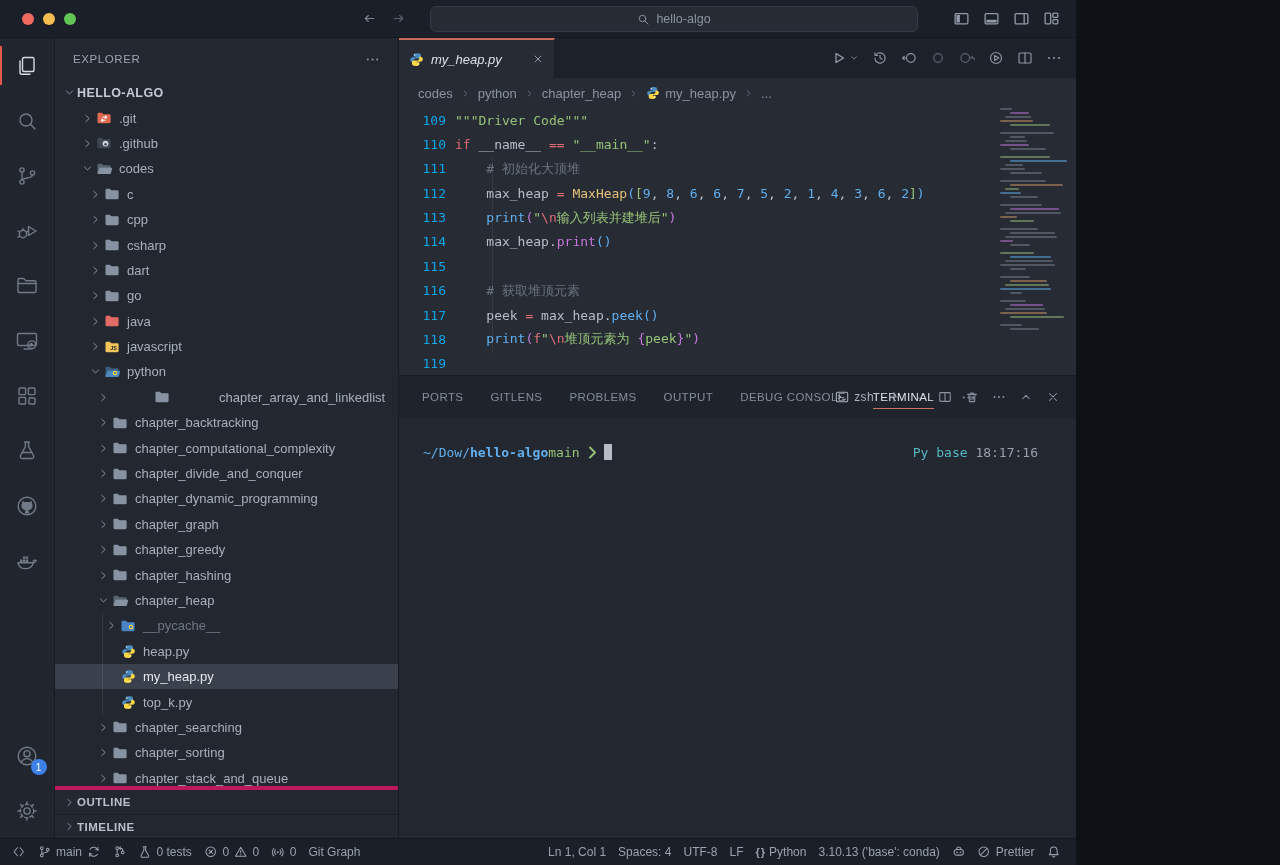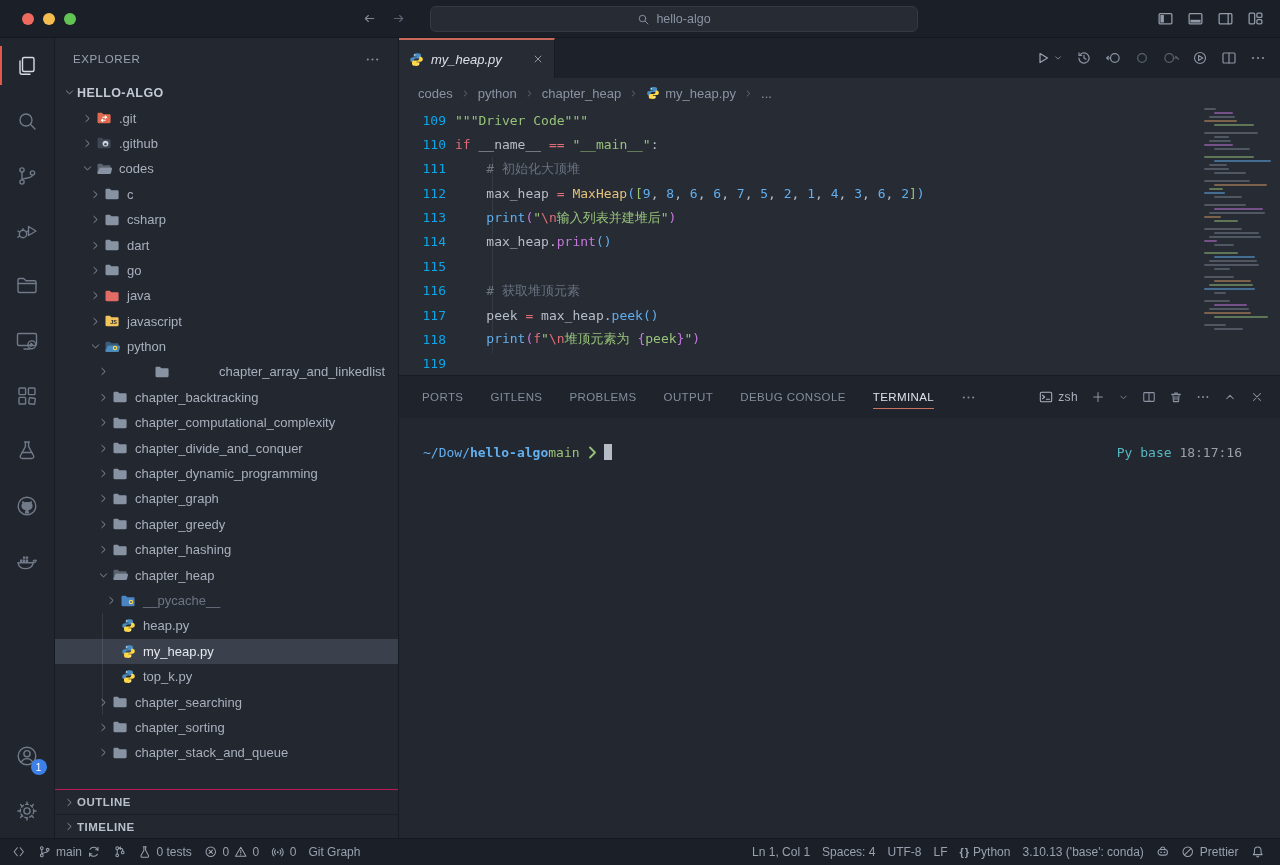--- a/index.html
+++ b/index.html
@@ -1,18 +1,18 @@
 <!DOCTYPE html>
 <html><head>
 <meta charset="utf-8">
 <style>
   * { margin:0; padding:0; box-sizing:border-box; }
   html,body { background:#0e1116; }
   body { font-family:"Liberation Sans", sans-serif; }
-  .window { position:relative; width:1280px; height:865px; background:#23272f; overflow:hidden; }
+  .window { position:relative; width:1076px; height:865px; background:#23272f; overflow:hidden; }
 
   
   .titlebar { position:relative; height:38px; background:#1b1f27; display:flex; align-items:center; border-bottom:1px solid #15181e; }
   .traffic { display:flex; gap:9px; margin-left:22px; }
   .tl { width:12px; height:12px; border-radius:50%; }
   .tl.red{ background:#ee6a5e; } .tl.yellow{ background:#f5bd4f; } .tl.green{ background:#61c454; }
   .nav-arrows { position:absolute; left:362px; display:flex; gap:14px; color:#7d8694; font-size:15px; }
   .nav-arrows .dim { color:#596270; }
   .cmd-center { position:absolute; left:430px; top:6px; width:488px; height:26px; background:#262b34; border:1px solid #343a45; border-radius:6px; display:flex; align-items:center; justify-content:center; gap:6px; color:#8b93a2; font-size:12.5px; }
   .tb-icons { position:absolute; right:16px; display:flex; gap:13px; color:#939ba9; }
@@ -34,21 +34,21 @@
   .explorer-header { height:42px; display:flex; align-items:center; padding:0 18px; color:#9ba3b2; font-size:11.5px; letter-spacing:.6px; }
   .explorer-header .more { margin-left:auto; color:#8b93a2; }
   .tree { flex:1; overflow:hidden; position:relative; font-size:13px; color:#a8b0bd; }
   .trow { height:25.4px; display:flex; align-items:center; white-space:nowrap; }
   .trow .chev { width:16px; display:flex; justify-content:center; color:#8b93a2; flex:0 0 16px; }
   .trow .ficon { width:18px; display:flex; justify-content:center; margin-right:6px; flex:0 0 18px; }
   .trow.root { font-weight:bold; font-size:12.5px; color:#c3cad6; letter-spacing:.4px; }
   .trow.selected { background:#3a404c; color:#e4e8ee; }
   .trow.dim { color:#6d7684; }
   .guide { position:absolute; width:1px; background:rgba(255,255,255,.09); }
-  .side-sections { border-top:1px solid #be185d; }
+  .side-sections { border-top:4px solid #be185d; }
   .sec-row { height:24px; display:flex; align-items:center; padding-left:6px; color:#b9c0cc; font-size:11.5px; font-weight:bold; letter-spacing:.5px; border-top:1px solid #1a1e25; }
   .sec-row:first-child { border-top:none; }
   .sec-row .chev { width:16px; display:flex; justify-content:center; color:#8b93a2; }
 
   
   .editor-col { flex:1; display:flex; flex-direction:column; background:#262b34; }
   .tabstrip { height:40px; background:#1d212a; display:flex; align-items:stretch; position:relative; }
   .tab { width:156px; background:#262b34; border-top:2px solid #c96a5c; border-right:1px solid #181b21; display:flex; align-items:center; padding:0 10px; gap:7px; }
   .tab-label { font-style:italic; font-size:13px; color:#dbe0e8; flex:1; }
   .tab-close { color:#9aa2b1; display:flex; }
@@ -308,20 +308,33 @@
               <svg width="13" height="13" viewBox="0 0 16 16" fill="none" stroke="currentColor" stroke-width="1.2" stroke-linecap="round" stroke-linejoin="round">
                 <path d="M6 4.2 10 8l-4 3.8"></path>
               </svg>
             </span>
             <span class="ficon">
               <svg width="16" height="16" viewBox="0 0 16 16">
                 <path fill="#8793a3" d="M1.5 4c0-.7.5-1.2 1.2-1.2h3.1l1.6 1.4h6c.7 0 1.2.5 1.2 1.2v6.7c0 .7-.5 1.2-1.2 1.2H2.7c-.7 0-1.2-.5-1.2-1.2z"></path>
               </svg>
             </span>
             <span>c</span>
+          </div>
+          <div class="trow" style="padding-left: 32px;">
+            <span class="chev">
+              <svg width="13" height="13" viewBox="0 0 16 16" fill="none" stroke="currentColor" stroke-width="1.2" stroke-linecap="round" stroke-linejoin="round">
+                <path d="M6 4.2 10 8l-4 3.8"></path>
+              </svg>
+            </span>
+            <span class="ficon">
+              <svg width="16" height="16" viewBox="0 0 16 16">
+                <path fill="#8793a3" d="M1.5 4c0-.7.5-1.2 1.2-1.2h3.1l1.6 1.4h6c.7 0 1.2.5 1.2 1.2v6.7c0 .7-.5 1.2-1.2 1.2H2.7c-.7 0-1.2-.5-1.2-1.2z"></path>
+              </svg>
+            </span>
+            <span>cpp</span>
           </div>
           <div class="trow" style="padding-left: 32px;">
             <span class="chev">
               <svg width="13" height="13" viewBox="0 0 16 16" fill="none" stroke="currentColor" stroke-width="1.2" stroke-linecap="round" stroke-linejoin="round">
                 <path d="M6 4.2 10 8l-4 3.8"></path>
               </svg>
             </span>
             <span class="ficon">
               <svg width="16" height="16" viewBox="0 0 16 16">
                 <path fill="#8793a3" d="M1.5 4c0-.7.5-1.2 1.2-1.2h3.1l1.6 1.4h6c.7 0 1.2.5 1.2 1.2v6.7c0 .7-.5 1.2-1.2 1.2H2.7c-.7 0-1.2-.5-1.2-1.2z"></path>

